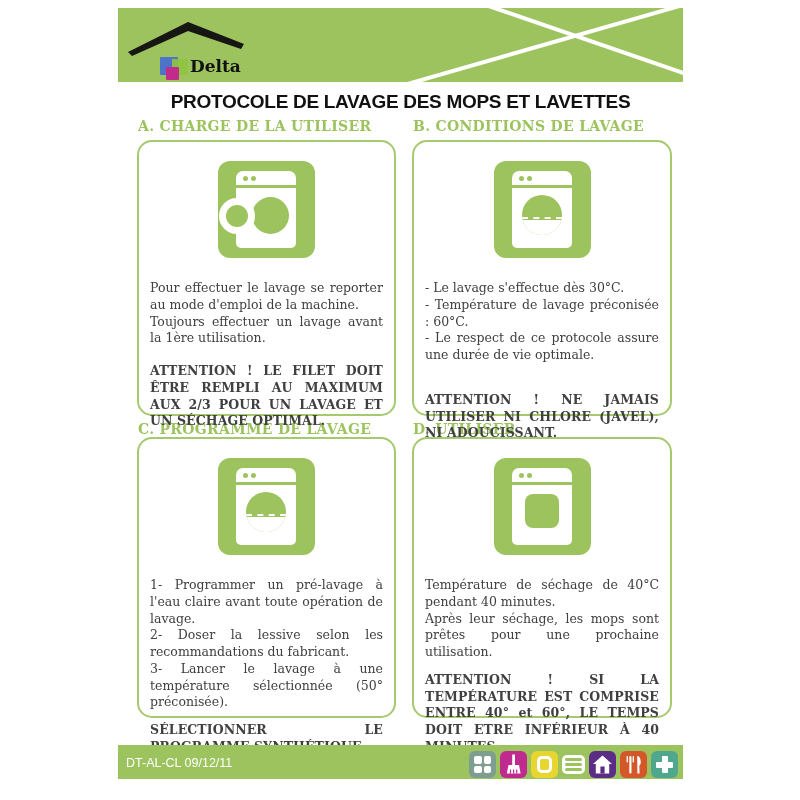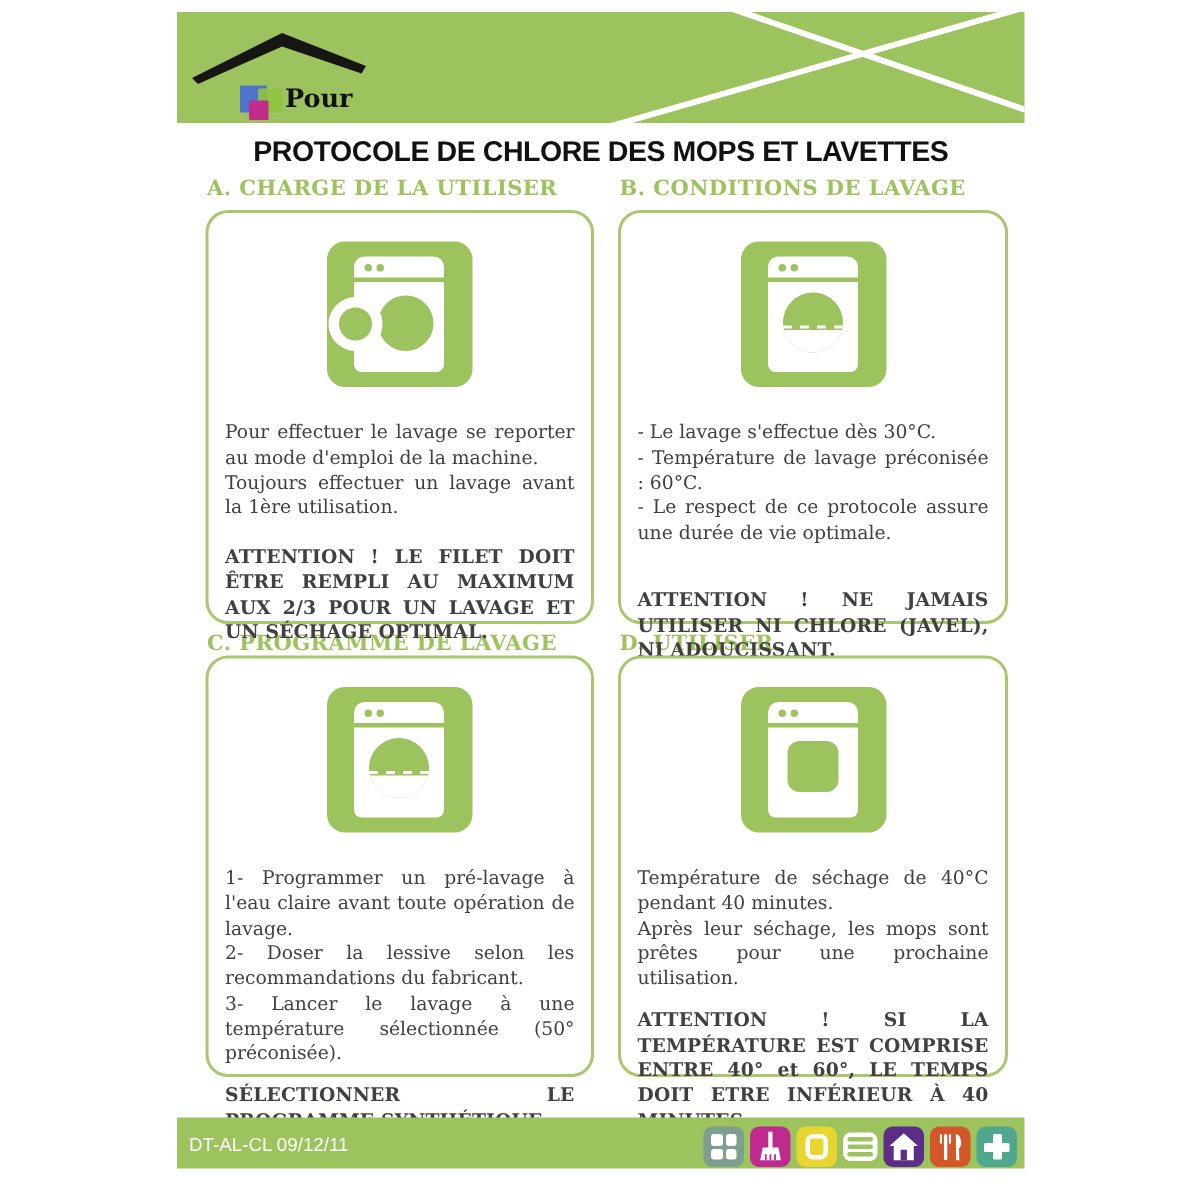--- a/index.html
+++ b/index.html
@@ -93,25 +93,25 @@
   <div class="band band-top">
     <div class="xline l1"></div>
     <div class="xline l2"></div>
     <div class="logo">
       <svg width="118" height="36" viewBox="0 0 118 36">
         <polygon points="0,30 60,0 116,22 113,27 60,9 4,34" fill="#161613"></polygon>
       </svg>
       <div class="sq sq-blue"></div>
       <div class="sq sq-green"></div>
       <div class="sq sq-magenta"></div>
-      <div class="logo-text">Pour</div>
-    </div>
-  </div>
-
-  <div class="title">PROTOCOLE DE CHLORE DES MOPS ET LAVETTES</div>
+      <div class="logo-text">Delta</div>
+    </div>
+  </div>
+
+  <div class="title">PROTOCOLE DE LAVAGE DES MOPS ET LAVETTES</div>
 
   <div class="sec-head" style="left:138px;top:118px">A. CHARGE DE LA UTILISER</div>
   <div class="sec-head" style="left:138px;top:421px">C. PROGRAMME DE LAVAGE</div>
   <div class="sec-head" style="left:413px;top:118px">B. CONDITIONS DE LAVAGE</div>
   <div class="sec-head" style="left:413px;top:421px">D. UTILISER</div>
 
   <div class="panel" style="left:137px;top:140px;width:255px;height:272px">
     <div class="icon-tile">
       <div class="machine">
         <div class="m-dot d1"></div>

